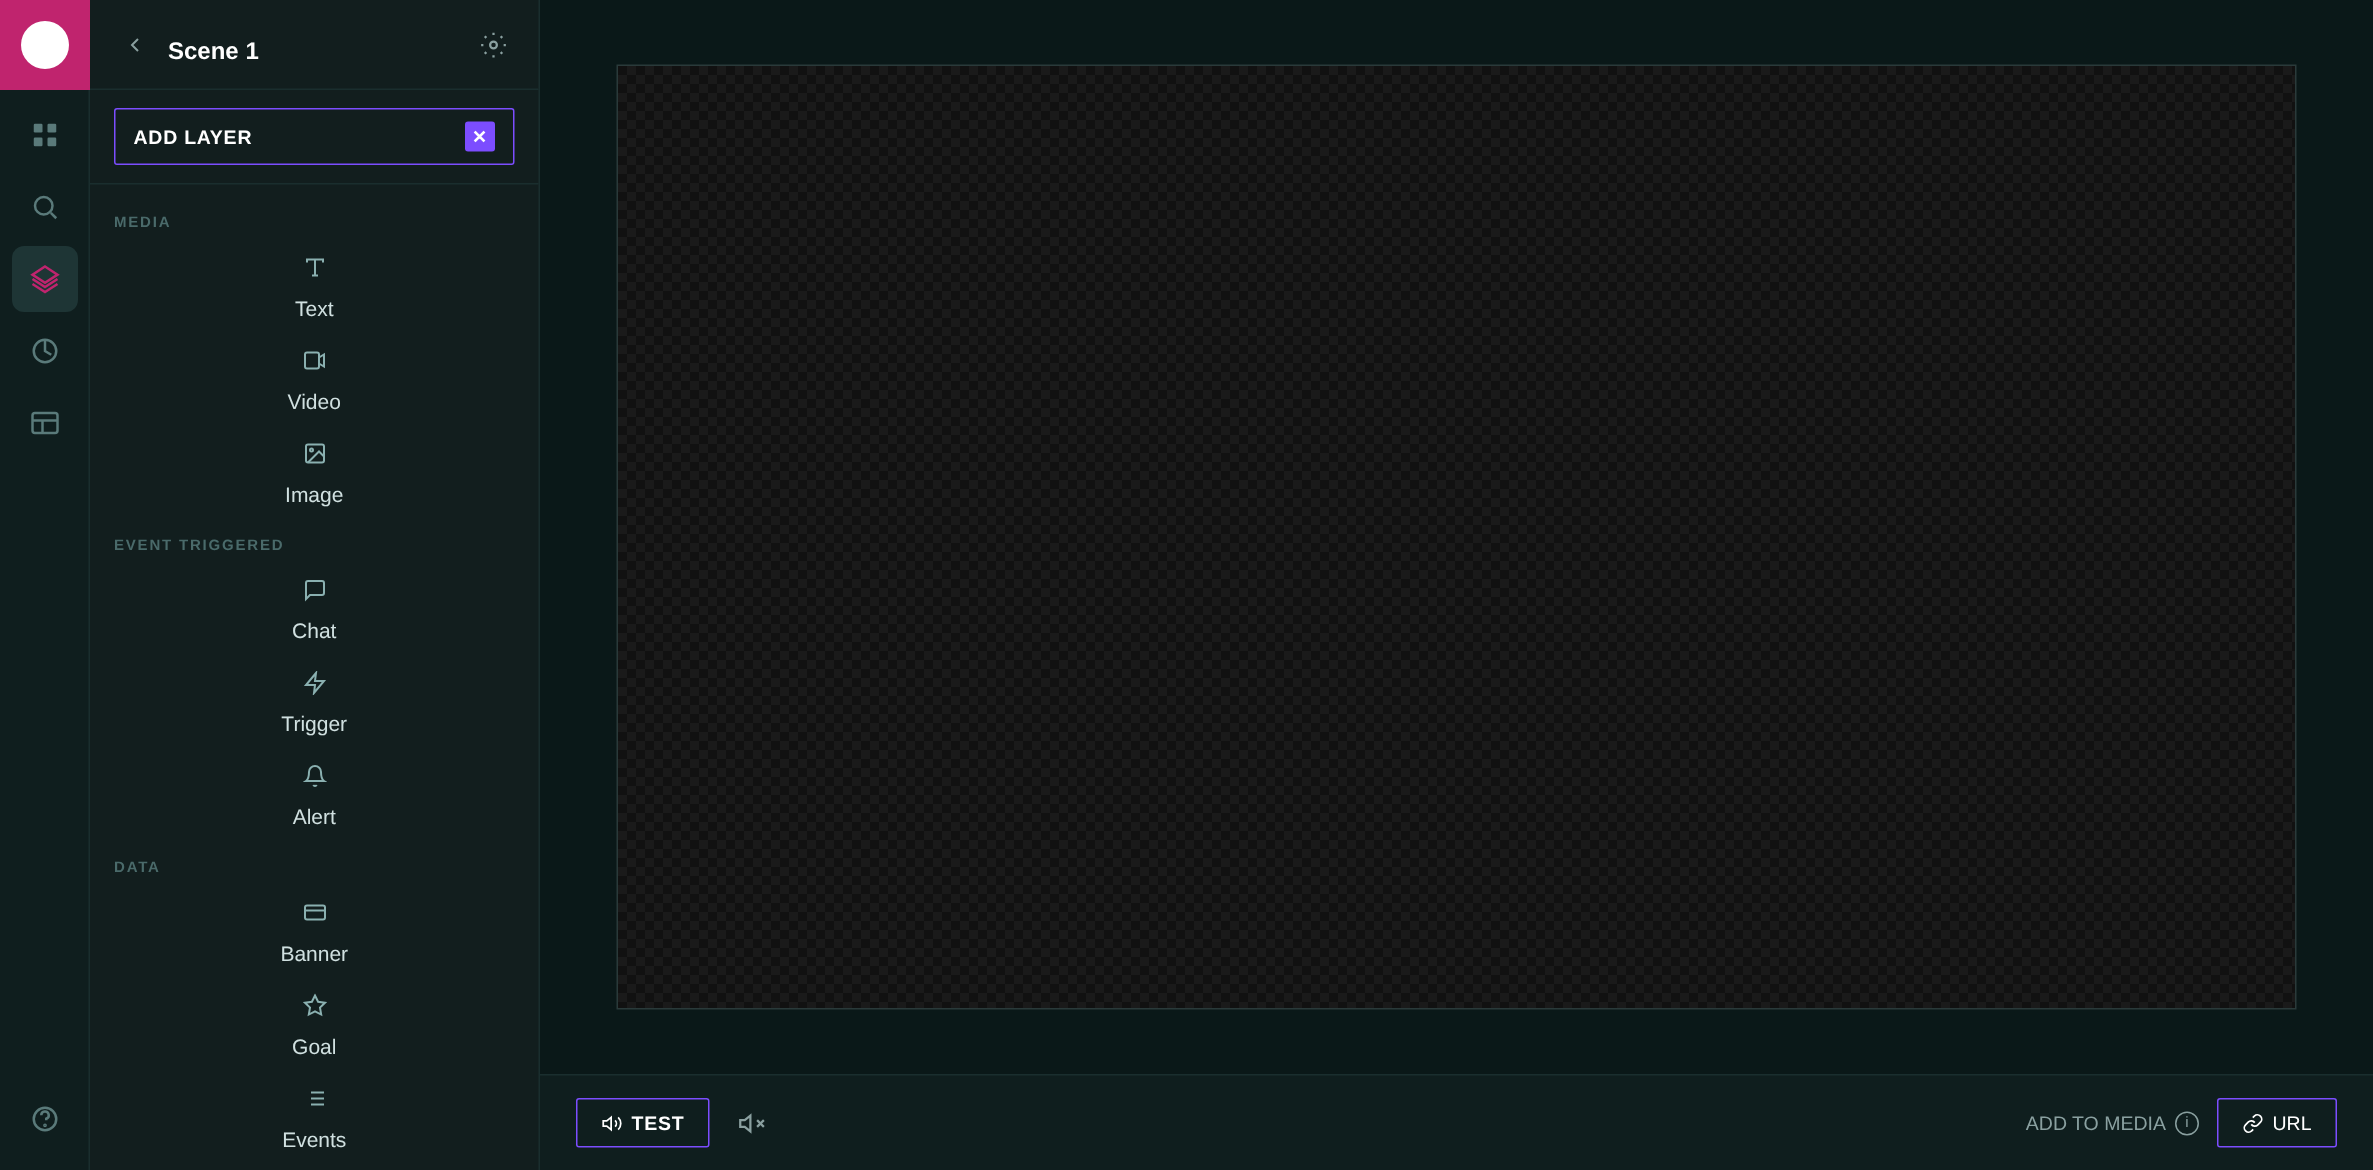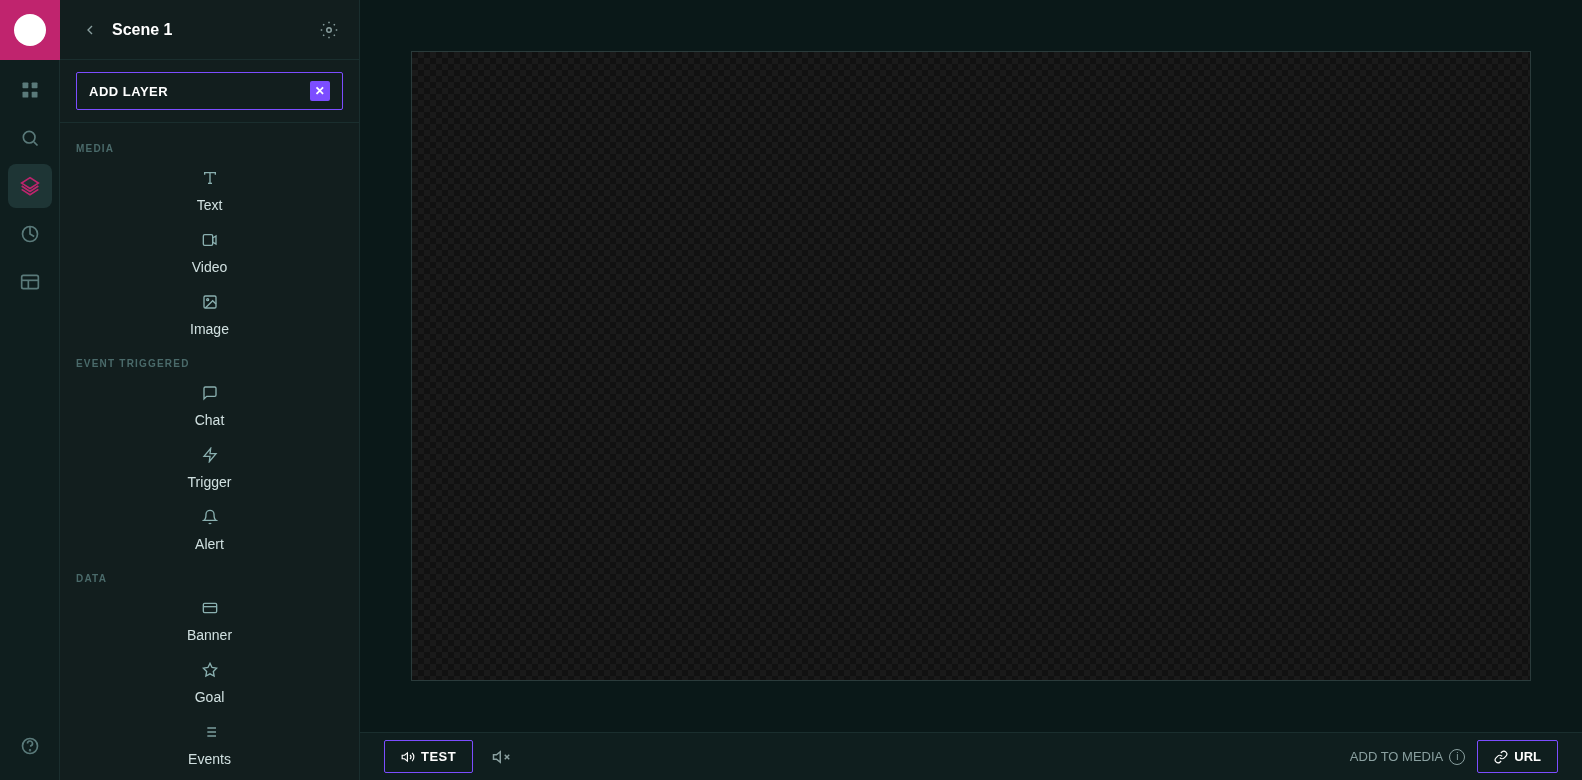--- a/index.html
+++ b/index.html
@@ -98,21 +98,21 @@
       display: flex;
       align-items: center;
       justify-content: space-between;
       padding: 0 16px;
       height: 60px;
       border-bottom: 1px solid #1a2e2e;
     }
 
     .scene-title-area {
       display: flex;
-      align-items: center;
+      align-items: flex-end;
       gap: 8px;
     }
 
     .back-btn {
       width: 28px;
       height: 28px;
       display: flex;
       align-items: center;
       justify-content: center;
       cursor: pointer;
@@ -247,21 +247,21 @@
       height: 630px;
       background-image:
         repeating-conic-gradient(#1a1a1a 0% 25%, #111111 0% 50%);
       background-size: 12px 12px;
       border: 1px solid #2a3a3a;
       flex-shrink: 0;
     }
 
     
     .bottom-bar {
-      height: 48px;
+      height: 64px;
       display: flex;
       align-items: center;
       justify-content: space-between;
       padding: 0 24px;
       border-top: 1px solid #1a2e2e;
       background: #0f1e1e;
     }
 
     .bottom-left {
       display: flex;
@@ -324,21 +324,21 @@
 
     .url-btn {
       display: flex;
       align-items: center;
       gap: 6px;
       padding: 8px 16px;
       border: 1.5px solid #7c4dff;
       background: transparent;
       color: #ffffff;
       font-size: 13px;
-      font-weight: 700;
+      font-weight: 400;
       cursor: pointer;
       border-radius: 2px;
     }
   </style>
 </head>
 <body>
 
 <div class="left-sidebar">
   <div class="avatar">
     <div class="avatar-icon">

